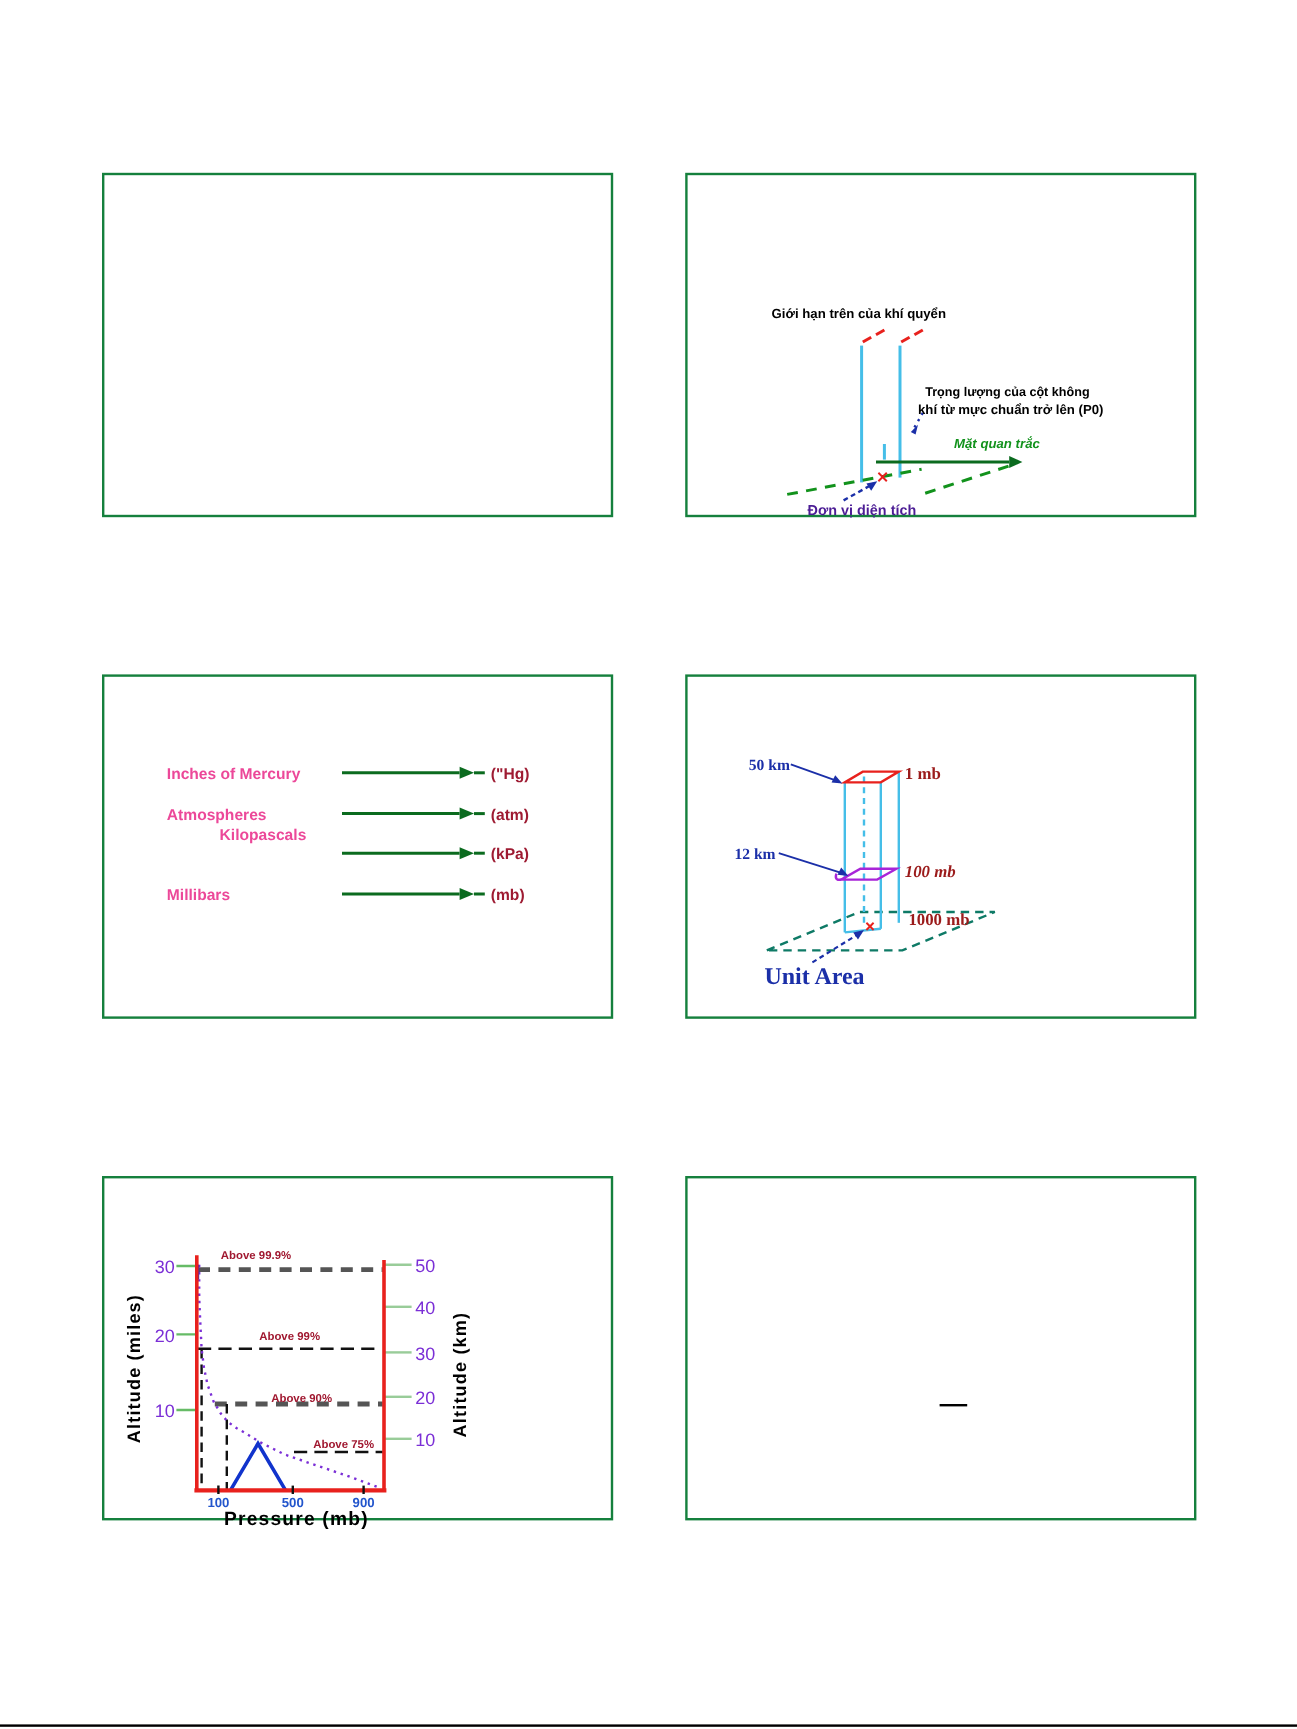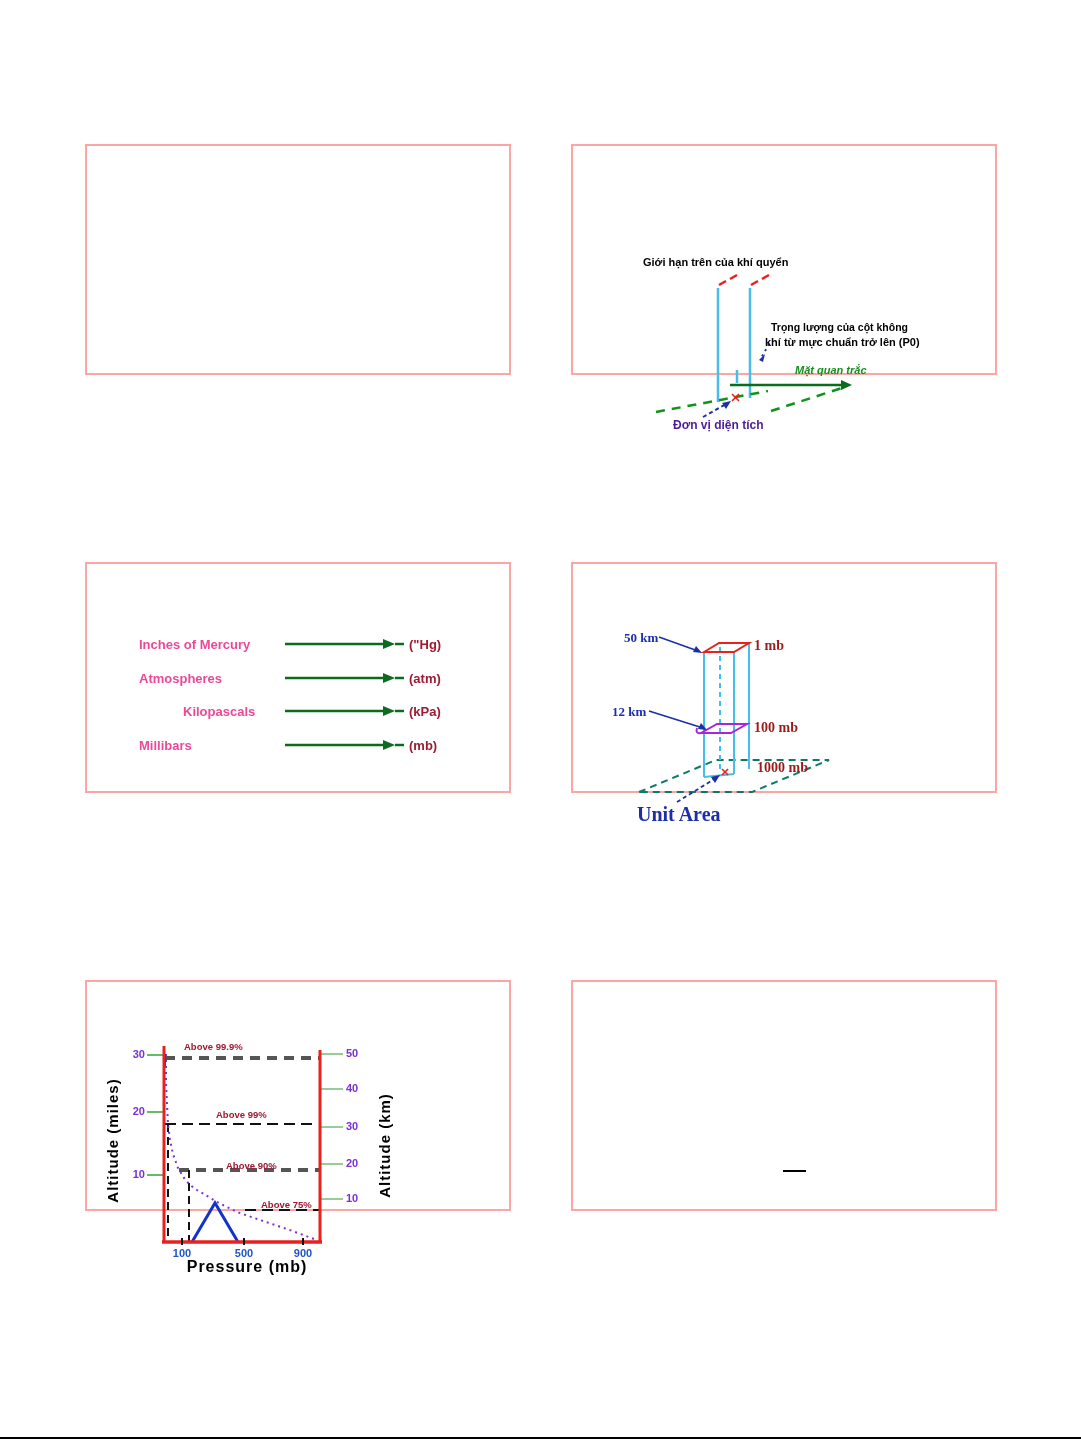--- a/index.html
+++ b/index.html
@@ -1,35 +1,35 @@
 <!DOCTYPE html>
 <html><head>
 <meta charset="utf-8">
 <style>
   html,body{margin:0;padding:0;background:#fff;}
   body{font-family:"Liberation Sans",sans-serif;}
   .page{position:relative;width:1081px;height:1441px;background:#fff;overflow:hidden;}
-  .panel{position:absolute;width:426px;height:231px;border:2px solid #fca5a5;background:#fff;box-sizing:border-box;}
+  .panel{position:absolute;width:426px;height:287px;border:2px solid #15803d;background:#fff;box-sizing:border-box;}
   .panel svg{position:absolute;left:0;top:0;}
   .lbl{position:absolute;white-space:nowrap;}
   
   .vn-black{font-size:11px;font-weight:bold;color:#000;}
   .vn-green{font-size:11px;font-weight:bold;font-style:italic;color:#12921C;}
   .vn-blue{font-size:12px;font-weight:bold;color:#4c1d95;}
   
   .unit-name{font-size:13px;font-weight:bold;color:#ec4899;}
   .unit-abbr{font-size:13px;font-weight:bold;color:#9E1B32;}
   
   .serif{font-family:"Liberation Serif",serif;}
   .col-blue{font-size:13px;font-weight:bold;color:#1B2FA8;}
   .col-maroon{font-size:13px;font-weight:bold;color:#9B1B1B;}
   
   .axis-title{font-size:15px;font-weight:bold;color:#000;letter-spacing:1px;}
   .rot{transform:rotate(-90deg);text-align:center;width:200px;}
-  .ytick{font-size:11px;font-weight:bold;color:#7B2FD6;}
+  .ytick{font-size:15px;font-weight:normal;color:#7B2FD6;}
   .xtick{font-size:11px;font-weight:bold;color:#2255CC;text-align:center;width:30px;}
   .annot{font-size:9.5px;font-weight:bold;color:#A01830;}
   .fraction-bar{position:absolute;background:#000;}
   .bottom-rule{position:absolute;left:0;top:1437px;width:1081px;height:2px;background:#000;}
 </style>
 </head>
 <body>
 
 <div class="page">
 
@@ -103,21 +103,21 @@
       <g>
         <line x1="198" y1="181" x2="296" y2="181" stroke="#0B6B1F" stroke-width="2.5"></line>
         <polygon points="296,176 308,181 296,186" fill="#0B6B1F"></polygon>
         <line x1="308" y1="181" x2="317" y2="181" stroke="#0B6B1F" stroke-width="2.5"></line>
       </g>
     </svg>
     <span class="lbl unit-name" style="left:52px;top:73px;">Inches of Mercury</span>
     <span class="lbl unit-abbr" style="left:322px;top:73px;">("Hg)</span>
     <span class="lbl unit-name" style="left:52px;top:107px;">Atmospheres</span>
     <span class="lbl unit-abbr" style="left:322px;top:107px;">(atm)</span>
-    <span class="lbl unit-name" style="left:52px;top:140px;padding-left:44px;">Kilopascals</span>
+    <span class="lbl unit-name" style="left:52px;top:124px;padding-left:44px;">Kilopascals</span>
     <span class="lbl unit-abbr" style="left:322px;top:140px;">(kPa)</span>
     <span class="lbl unit-name" style="left:52px;top:174px;">Millibars</span>
     <span class="lbl unit-abbr" style="left:322px;top:174px;">(mb)</span>
   </div>
 
   <div class="panel" style="left:571px;top:562px;">
     <svg width="422" height="313" viewBox="0 0 422 313">
 
       <polygon points="66,228 143,196 256,196 179,228" fill="none" stroke="#0E7A66" stroke-width="2" stroke-dasharray="7,5"></polygon>
 
@@ -150,21 +150,21 @@
         <polygon points="134,166 125,165 128,159" fill="#1B2FA8"></polygon>
       </g>
       <g>
         <line x1="104" y1="238" x2="143" y2="214" stroke="#1B2FA8" stroke-width="1.8" stroke-dasharray="4,3"></line>
         <polygon points="147,211 138,213 142,219" fill="#1B2FA8"></polygon>
       </g>
     </svg>
     <span class="lbl col-blue serif" style="left:51px;top:66px;">50 km</span>
     <span class="lbl col-maroon serif" style="left:181px;top:74px;font-size:14px;">1 mb</span>
     <span class="lbl col-blue serif" style="left:39px;top:140px;">12 km</span>
-    <span class="lbl col-maroon serif" style="left:181px;top:156px;font-size:14px;">100 mb</span>
+    <span class="lbl col-maroon serif" style="left:181px;top:156px;font-size:14px;font-style:italic;">100 mb</span>
     <span class="lbl col-maroon serif" style="left:184px;top:196px;font-size:14px;">1000 mb</span>
     <span class="lbl col-blue serif" style="left:64px;top:239px;font-size:20px;text-align:right;">Unit Area</span>
   </div>
 
   <div class="panel" style="left:85px;top:980px;">
     <svg width="422" height="313" viewBox="0 0 422 313">
 
       <g stroke="#66BB66" stroke-width="2">
         <line x1="60" y1="73" x2="77" y2="73"></line>
         <line x1="60" y1="130" x2="77" y2="130"></line>

